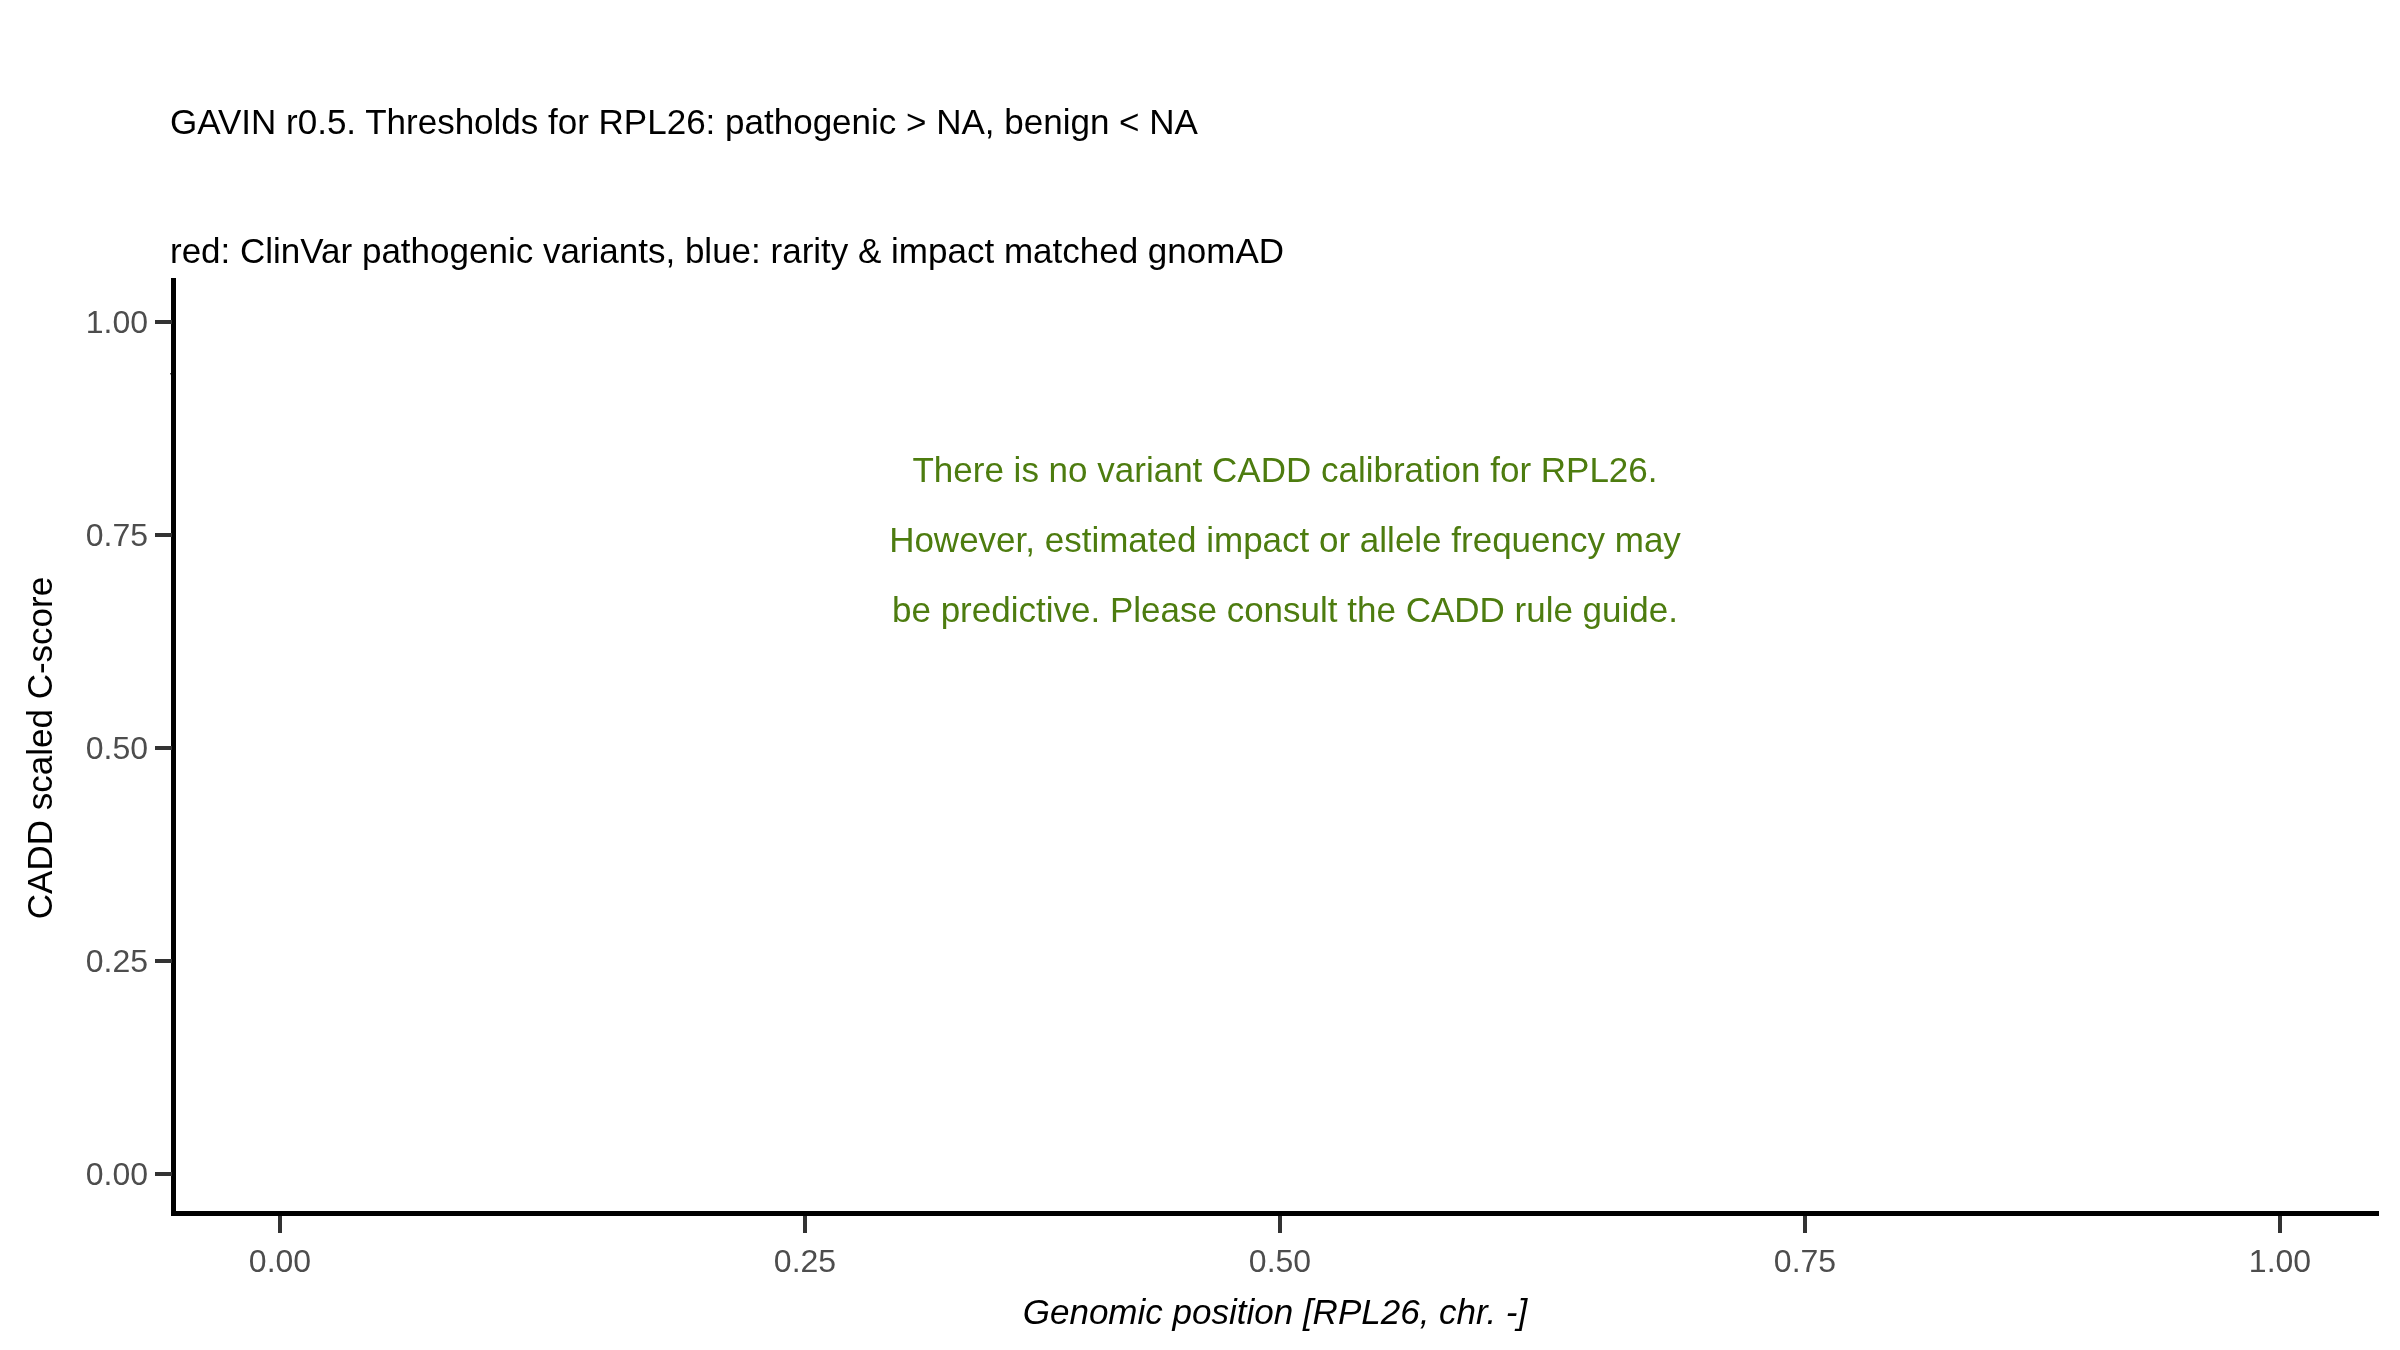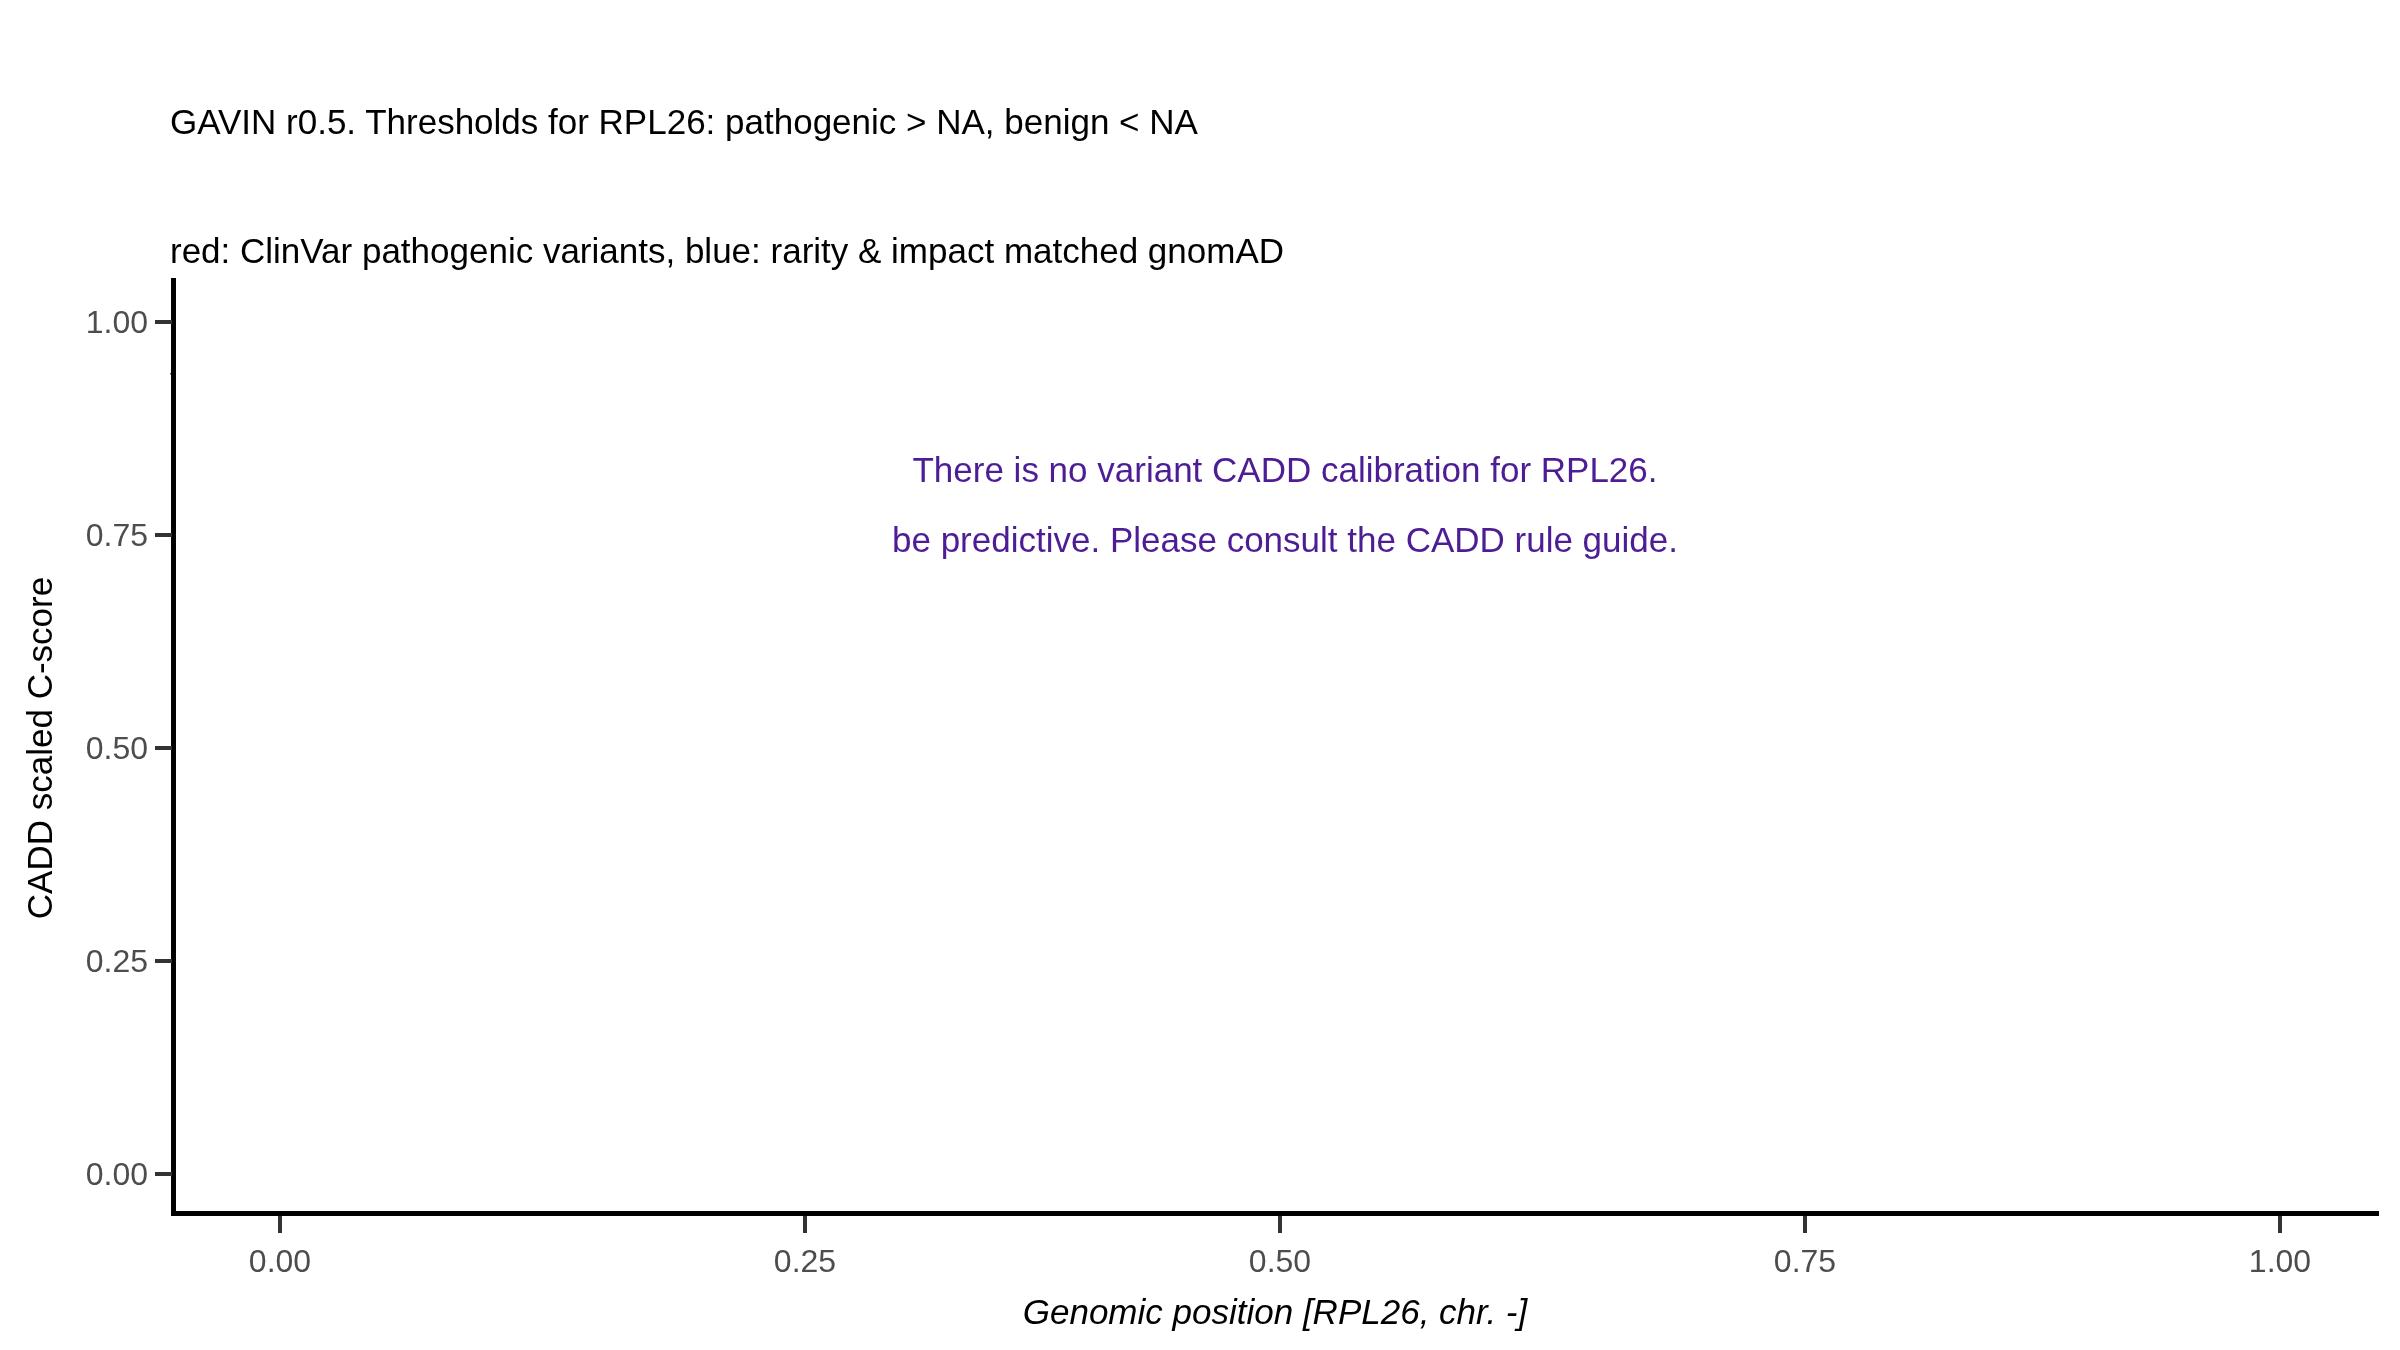--- a/index.html
+++ b/index.html
@@ -117,21 +117,21 @@
 
   
   #plot-annotation {
     position: absolute;
     left: 460px;
     top: 435px;
     width: 1650px;
     text-align: center;
     font-size: 35px;
     line-height: 70px;
-    color: #4c1d95;
+    color: #4d7c0f;
   }
   .annotation-line { display: block; white-space: pre; }
 
   
   #panel-area {
     position: absolute;
     left: 176px;
     top: 278px;
     width: 2203px;
     height: 933px;
@@ -176,16 +176,17 @@
   <div class="x-label-pos" style="left:705px;">0.25</div>
   <div class="x-label-pos" style="left:1180px;">0.50</div>
   <div class="x-label-pos" style="left:1705px;">0.75</div>
   <div class="x-label-pos" style="left:2180px;">1.00</div>
 
   <div id="x-axis-title">Genomic position [RPL26, chr. -]</div>
   <div id="y-axis-title">CADD scaled C-score</div>
 
   <div id="plot-annotation">
     <span class="annotation-line">There is no variant CADD calibration for RPL26.</span>
+    <span class="annotation-line">However, estimated impact or allele frequency may</span>
     <span class="annotation-line">be predictive. Please consult the CADD rule guide.</span>
   </div>
 
 </div>
 
 </body></html>

